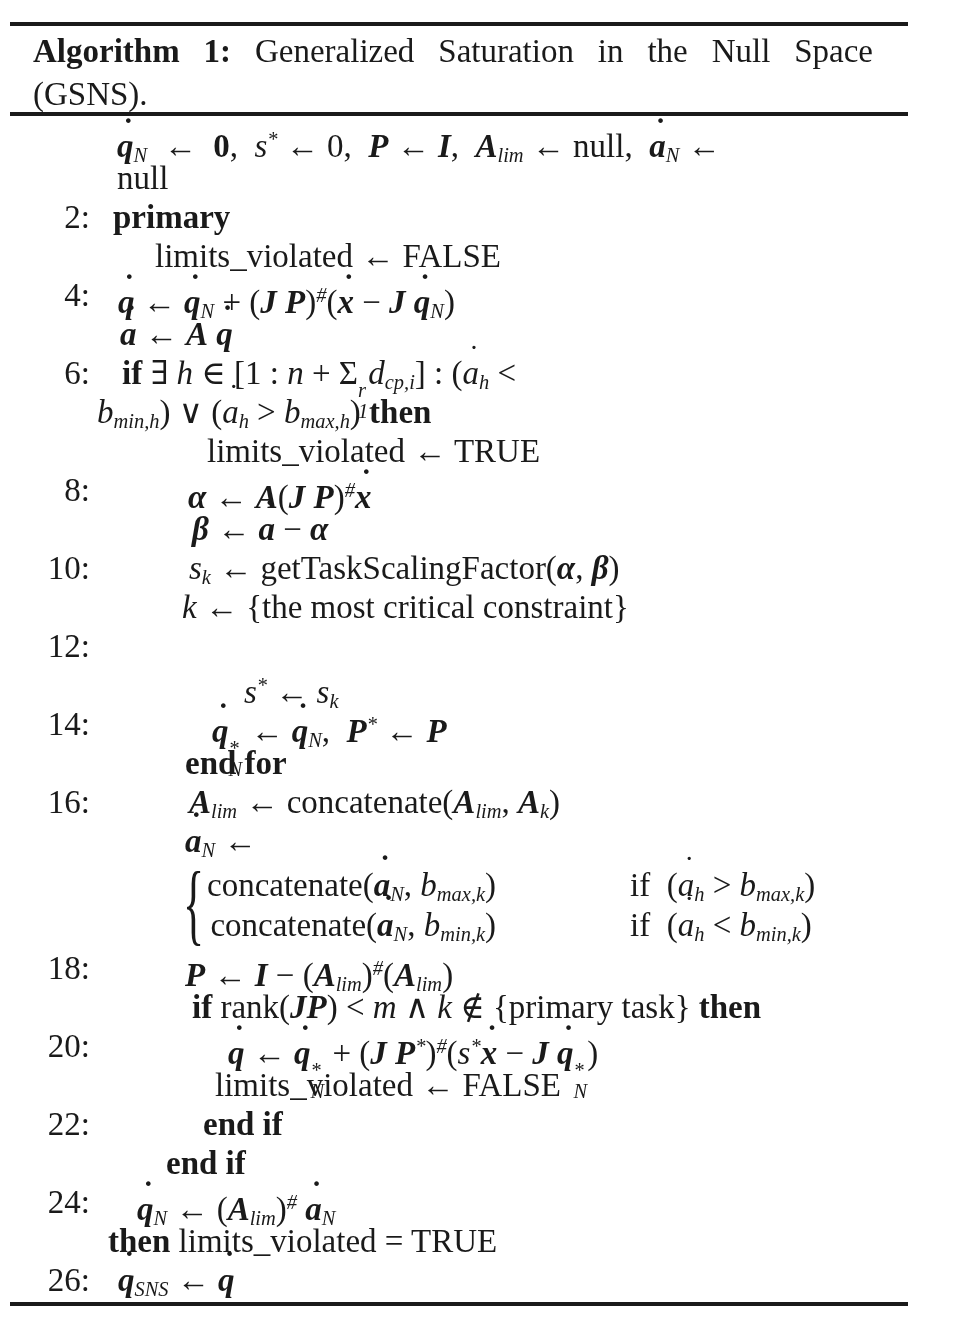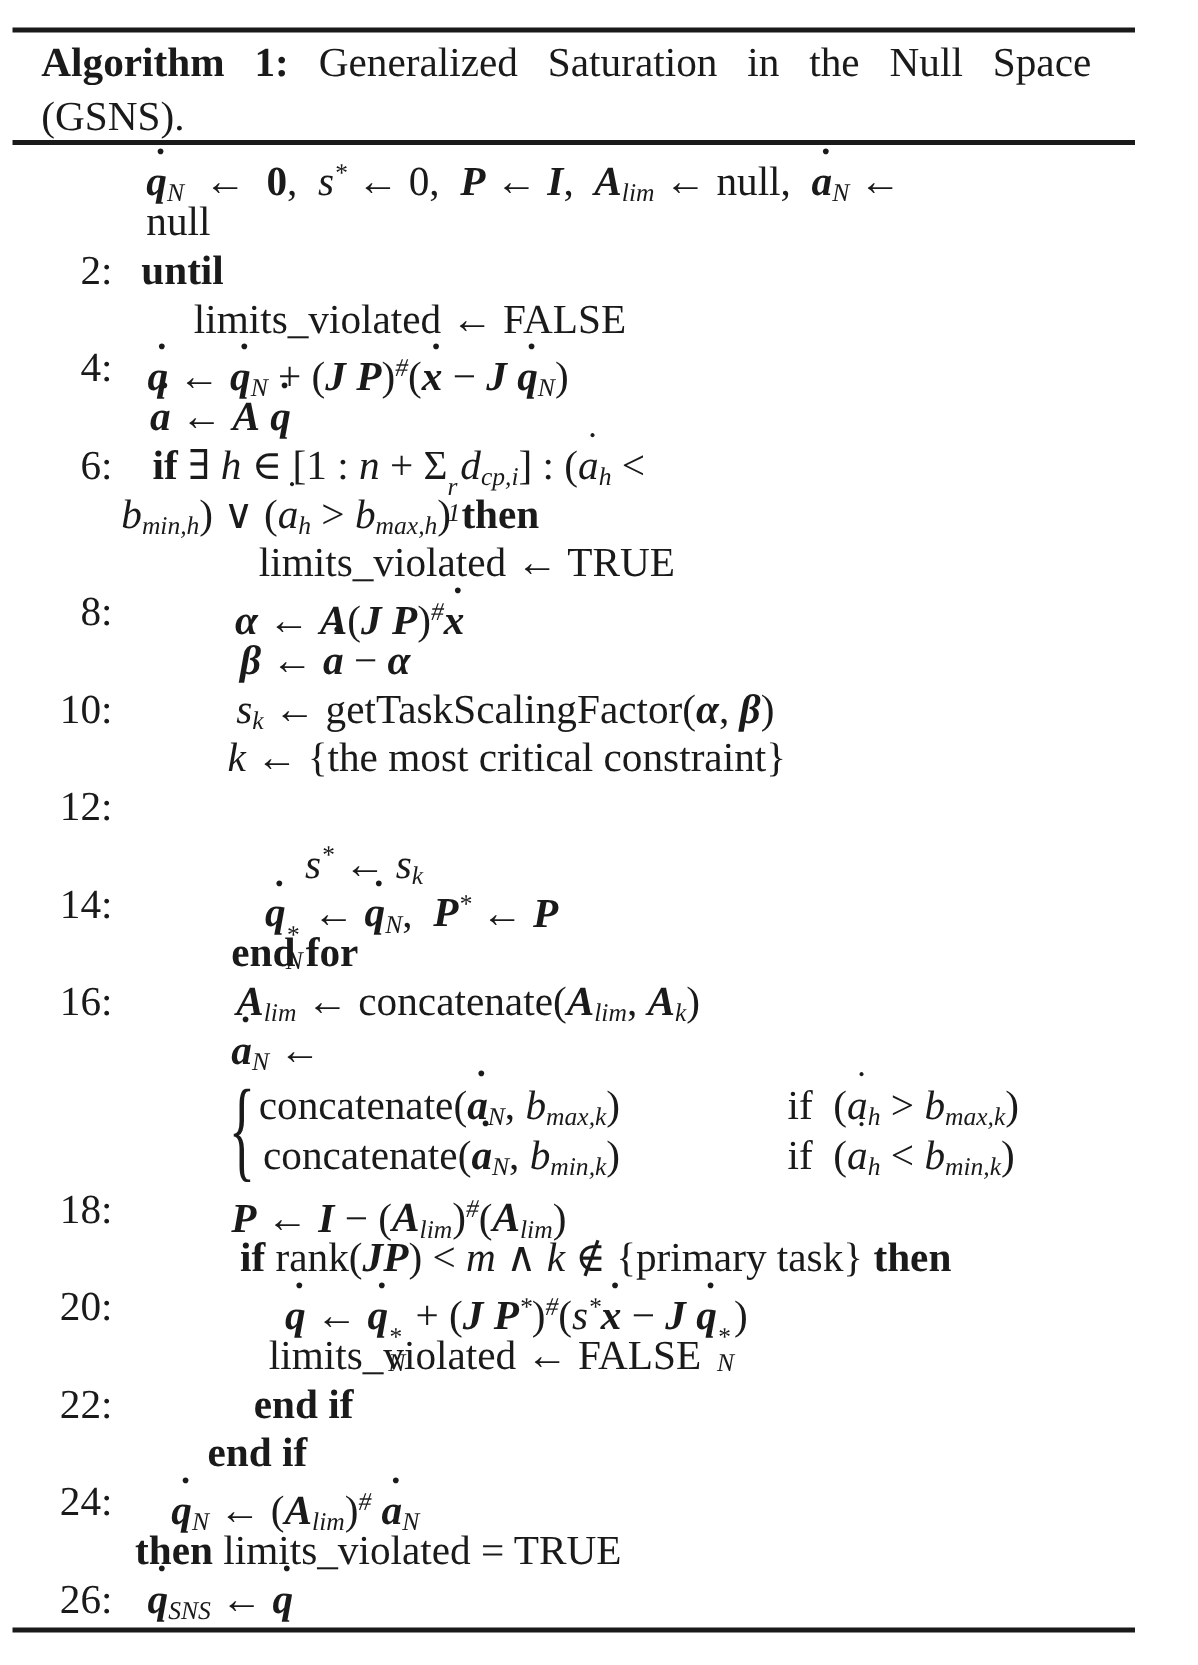--- a/index.html
+++ b/index.html
@@ -66,21 +66,21 @@
 
   <div id="algo-body">
       <div class="row">
         <span class="stmt" style="left: 117px;"><span class="f-bi"><span class="od">q<span class="dot">˙</span></span><span class="sub">N</span></span>  ←  <span class="f-b"><span>0</span></span>,  <span class="f-i"><span>s</span><span class="sup">*</span></span> ← 0,  <span class="f-bi"><span>P</span></span> ← <span class="f-bi"><span>I</span></span>,  <span class="f-bi"><span>A</span><span class="sub">lim</span></span> ← null,  <span class="f-bi"><span class="od">a<span class="dot">˙</span></span><span class="sub">N</span></span> ←</span>
       </div>
       <div class="row">
         <span class="stmt" style="left: 117px;">null</span>
       </div>
       <div class="row">
         <span class="num">2:</span>
-        <span class="stmt" style="left: 113px;"><span class="f-k"><span>until</span></span></span>
+        <span class="stmt" style="left: 113px;"><span class="f-k"><span>primary</span></span></span>
       </div>
       <div class="row">
         <span class="stmt" style="left: 155px;">limits_violated ← FALSE</span>
       </div>
       <div class="row">
         <span class="num">4:</span>
         <span class="stmt" style="left: 118px;"><span class="f-bi"><span class="od">q<span class="dot">˙</span></span></span> ← <span class="f-bi"><span class="od">q<span class="dot">˙</span></span><span class="sub">N</span></span> + (<span class="f-bi"><span>J</span></span> <span class="f-bi"><span>P</span></span><span><span>)</span><span class="sup">#</span></span>(<span class="f-bi"><span class="od">x<span class="dot">˙</span></span></span> − <span class="f-bi"><span>J</span></span> <span class="f-bi"><span class="od">q<span class="dot">˙</span></span><span class="sub">N</span></span>)</span>
       </div>
       <div class="row">
         <span class="stmt" style="left: 120px;"><span class="f-bi"><span class="od">a<span class="dot">˙</span></span></span> ← <span class="f-bi"><span>A</span></span> <span class="f-bi"><span class="od">q<span class="dot">˙</span></span></span></span>

